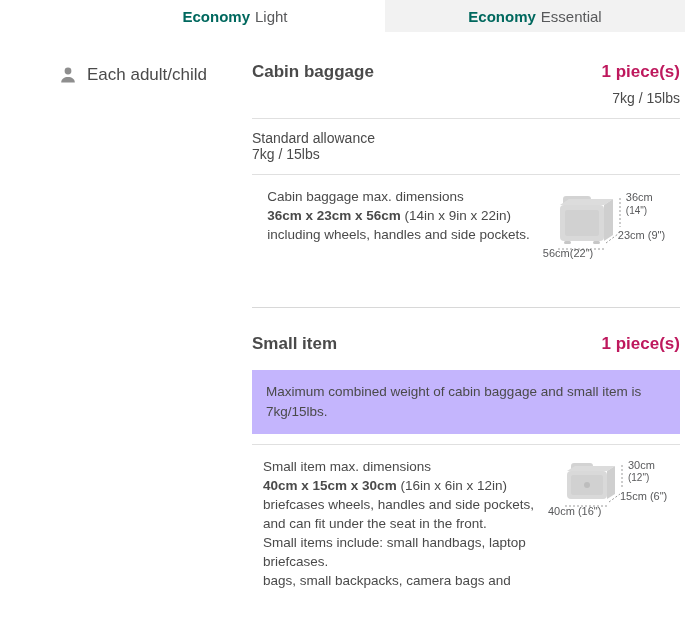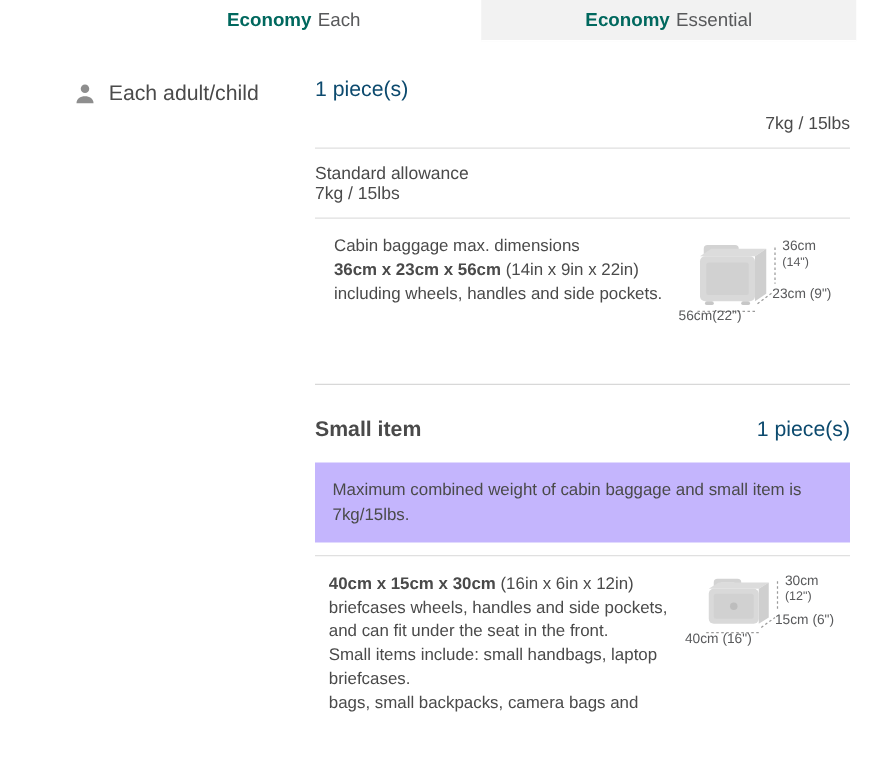--- a/index.html
+++ b/index.html
@@ -104,22 +104,22 @@
     justify-content: space-between;
     padding-bottom: 4px;
   }
   .sec-title {
     font-size: 17px;
     font-weight: bold;
     color: #4a4a4a;
   }
   .sec-qty {
     font-size: 17px;
-    font-weight: normal;
-    color: #0c4a6e;
+    font-weight: bold;
+    color: #be185d;
   }
   .sec-weight {
     text-align: right;
     font-size: 14px;
     color: #4a4a4a;
     padding-top: 4px;
     padding-bottom: 12px;
   }
 
   .rule {
@@ -190,21 +190,21 @@
 </style>
 </head>
 <body>
 
 <div class="page">
 
   <div class="tabs">
     <div class="tab-spacer"></div>
     <div class="tab">
       <span class="brand">Economy</span>
-      <span class="sub">Each</span>
+      <span class="sub">Light</span>
     </div>
     <div class="tab inactive">
       <span class="brand">Economy</span>
       <span class="sub">Essential</span>
     </div>
   </div>
 
   <div class="body-area">
 
     <div class="left-col">
@@ -216,20 +216,21 @@
           </svg>
         </span>
         <span class="pax-label">Each adult/child</span>
       </div>
     </div>
 
     <div class="right-col">
 
       <div>
         <div class="sec-head">
+          <span class="sec-title">Cabin baggage</span>
           <span class="sec-qty">1 piece(s)</span>
         </div>
         <div class="sec-weight">7kg / 15lbs</div>
 
         <div class="rule"></div>
 
         <div class="alw-row">
           <span>Standard allowance</span>
           <span>7kg / 15lbs</span>
         </div>
@@ -284,20 +285,21 @@
           <span class="sec-qty">1 piece(s)</span>
         </div>
 
         <div class="note">Maximum combined weight of cabin baggage and small item is 7kg/15lbs.</div>
 
         <div class="gap-sm"></div>
         <div class="rule"></div>
 
         <div class="dim-block">
           <div class="dim-text">
+            <div>Small item max. dimensions</div>
             <div>
               <b>40cm x 15cm x 30cm</b><span> (16in x 6in x 12in)</span>
             </div>
             <div>briefcases wheels, handles and side pockets,</div>
             <div>and can fit under the seat in the front.</div>
             <div>Small items include: small handbags, laptop</div>
             <div>briefcases.</div>
             <div>bags, small backpacks, camera bags and</div>
           </div>
 

